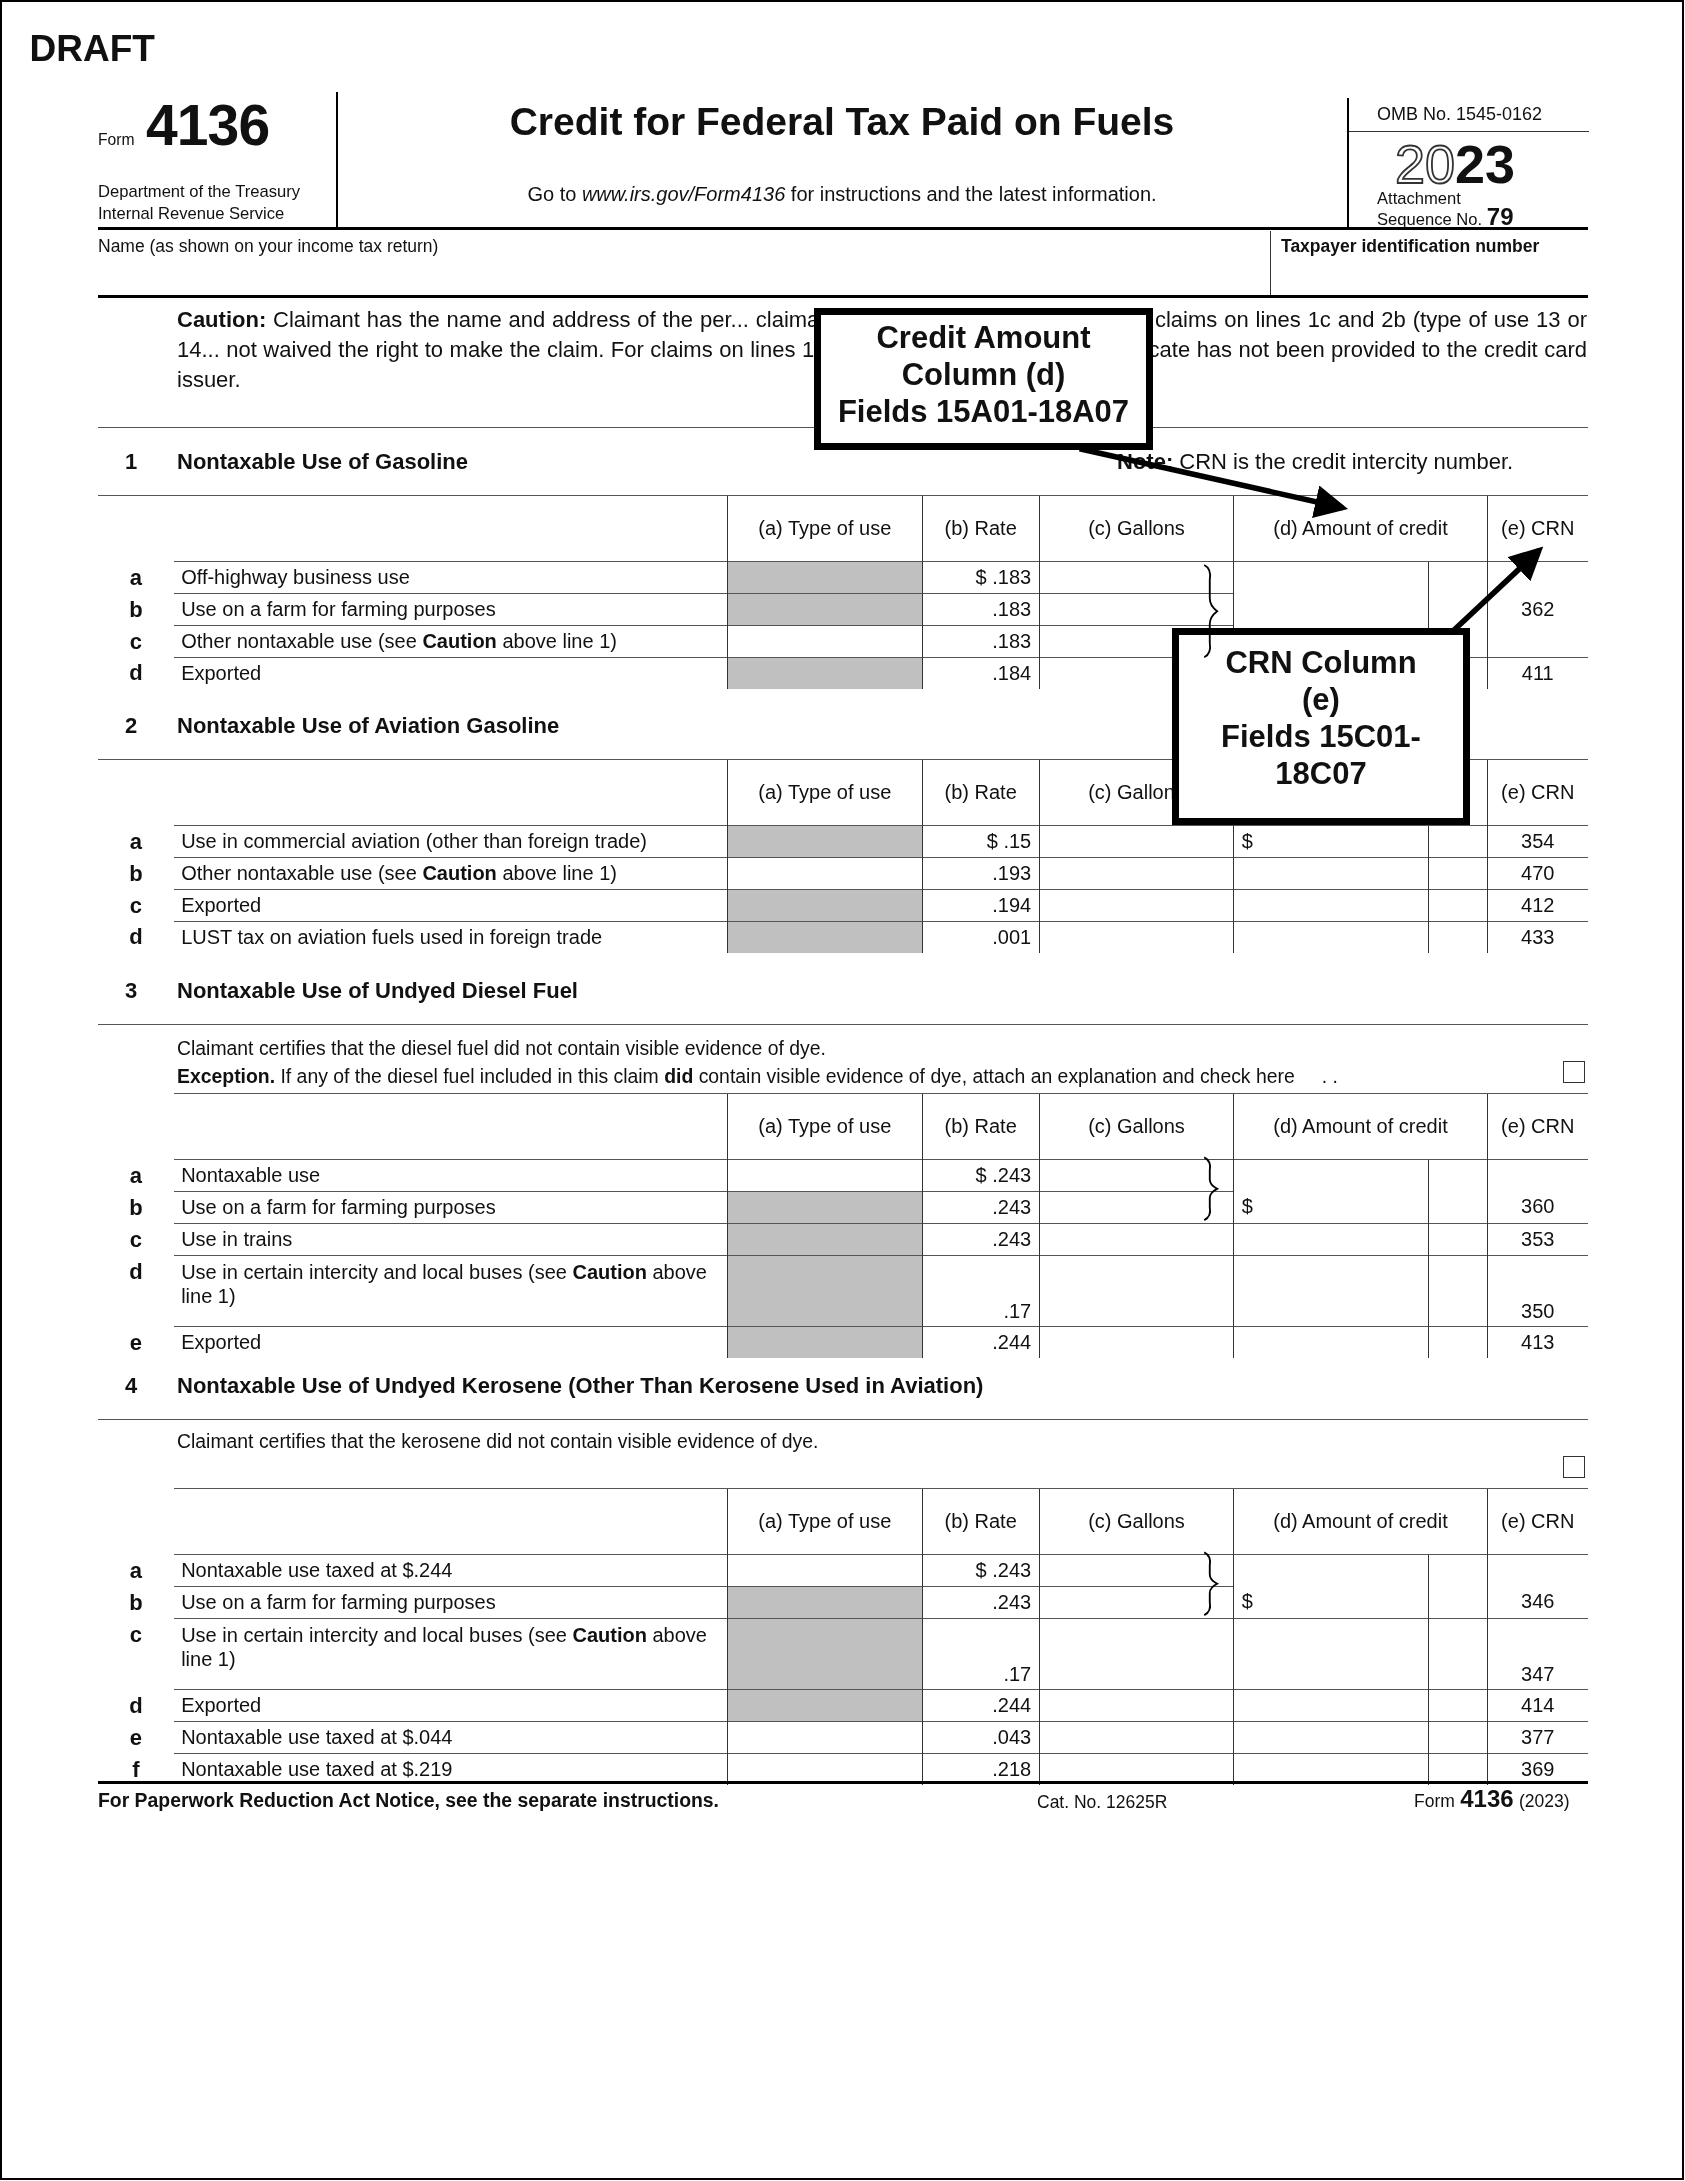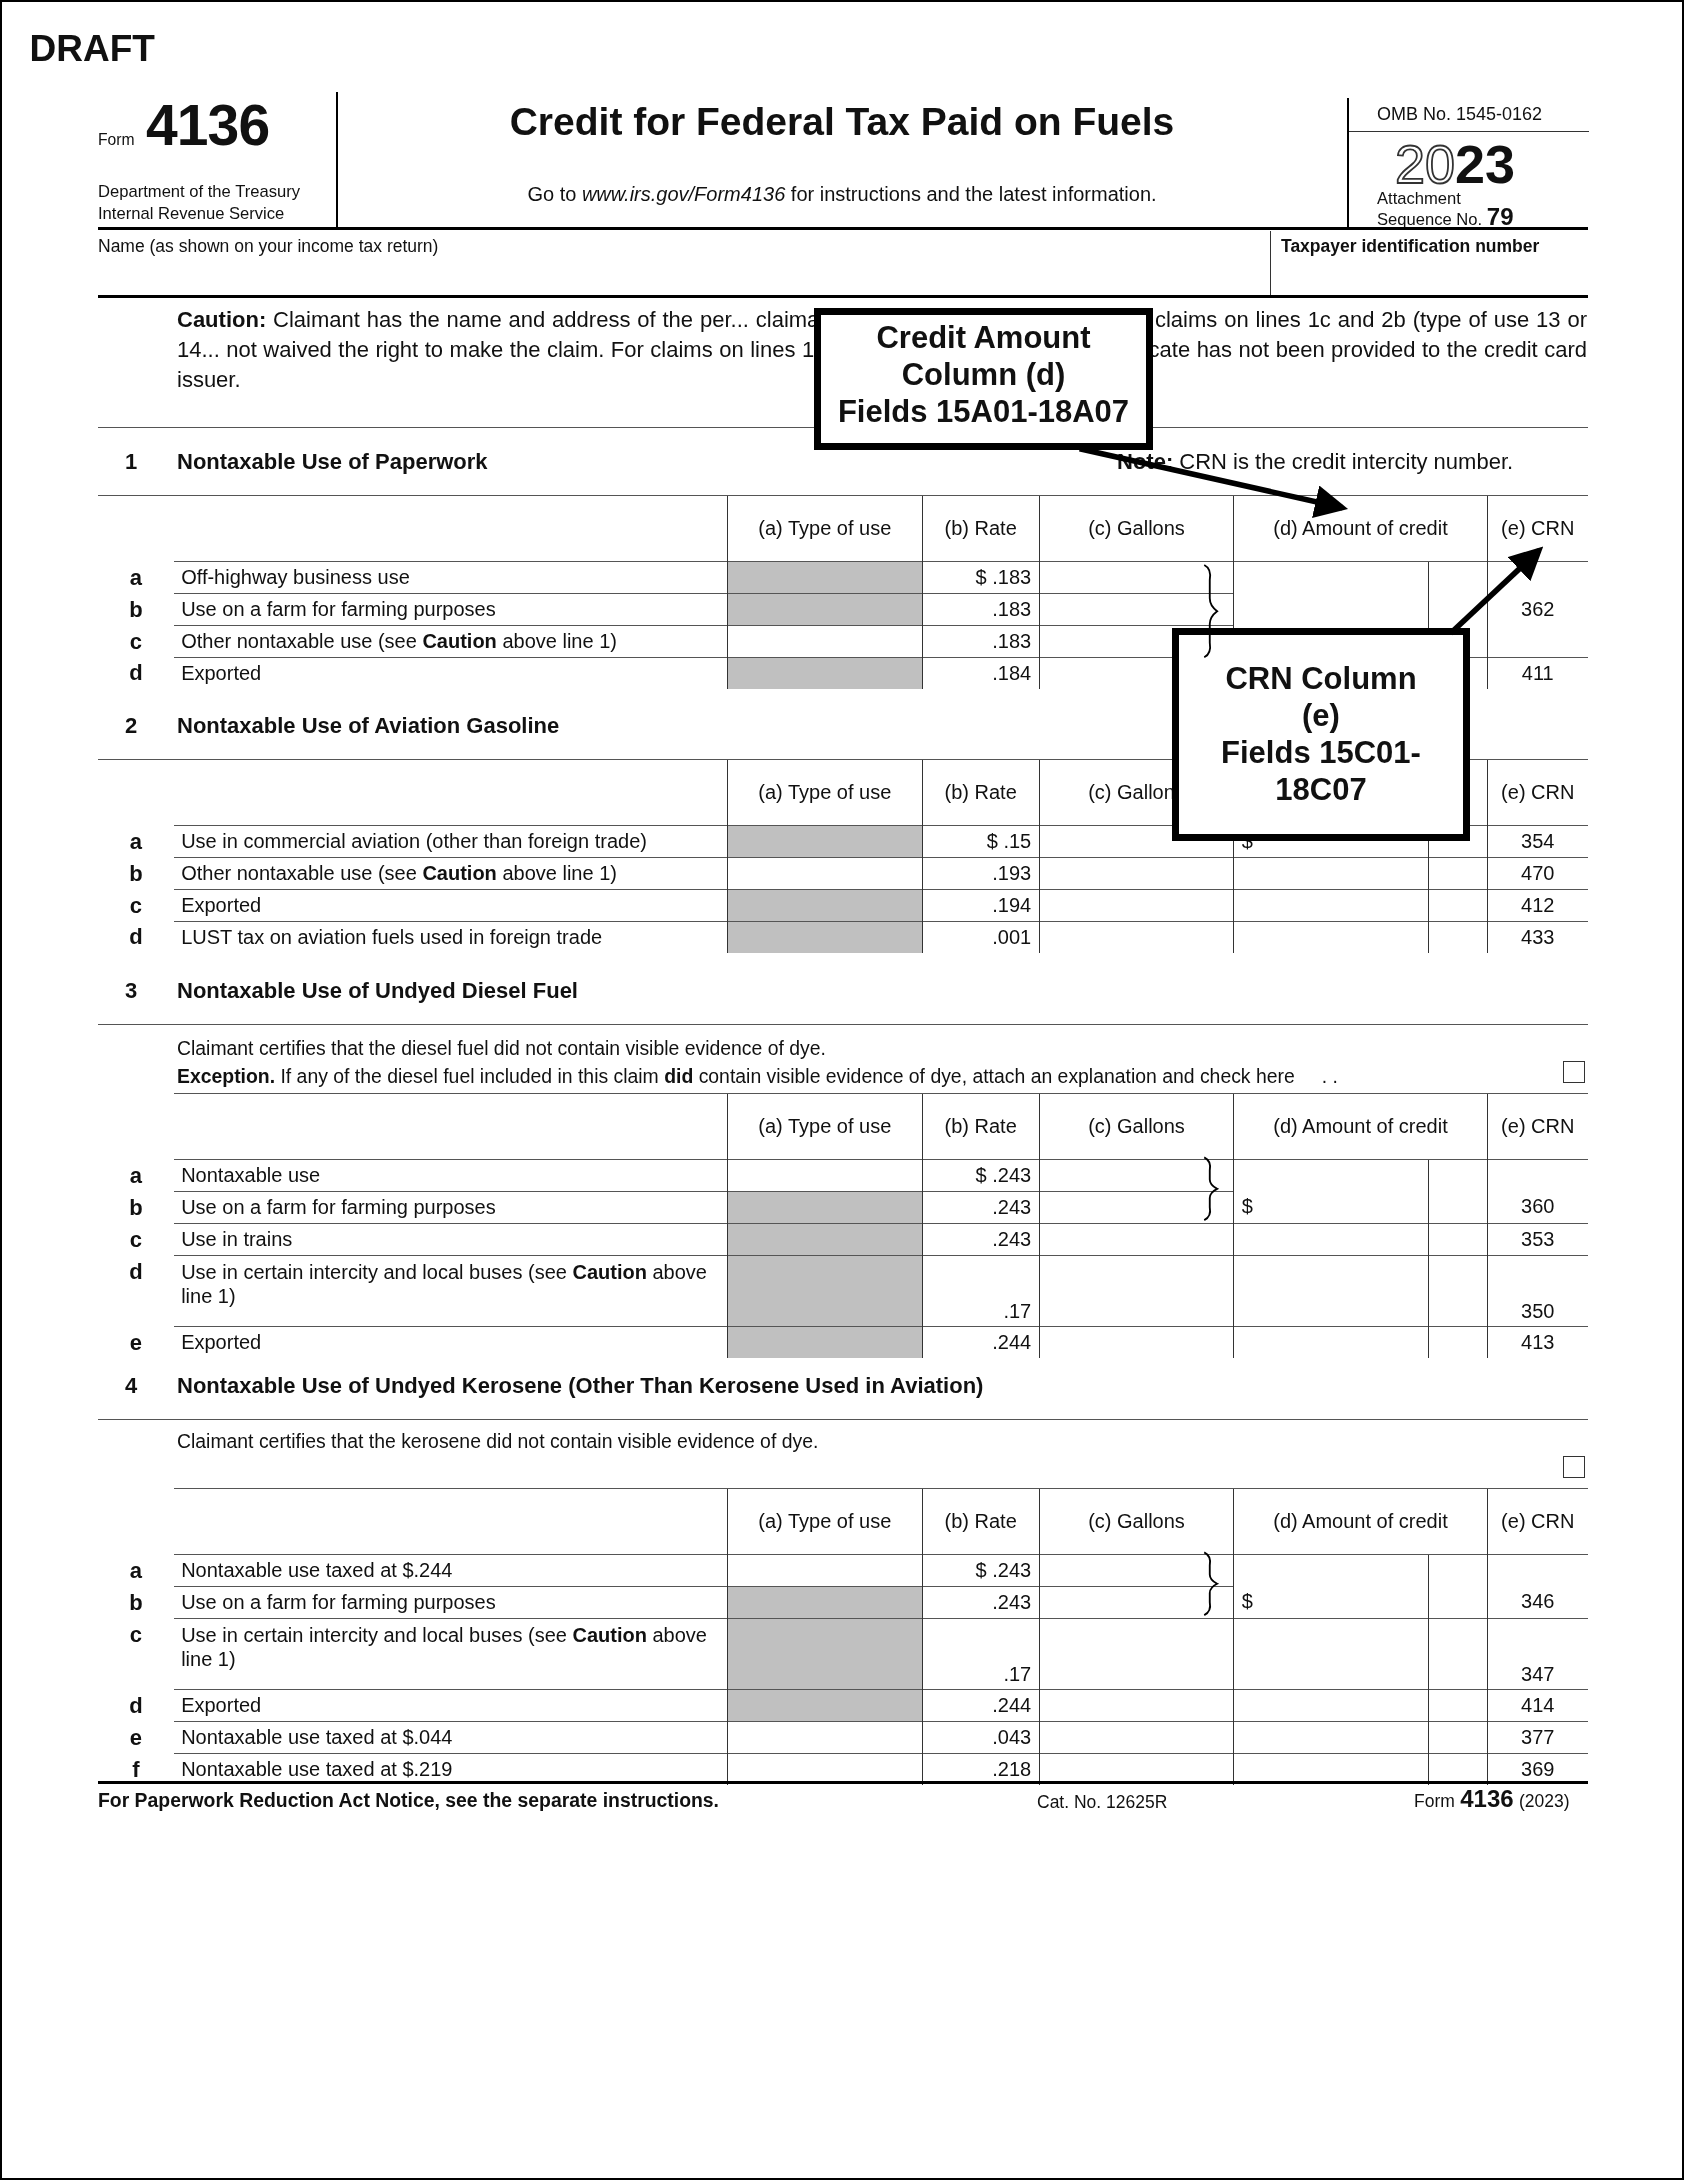--- a/index.html
+++ b/index.html
@@ -83,21 +83,21 @@
 <div class="abs" style="left:98px;top:262px;width:1163px;height:28px;"></div>
 <div class="abs" style="left:1281px;top:262px;width:305px;height:28px;"></div>
 <div class="thick" style="top:295px;"></div>
 
 <div class="abs caution">
   <b>Caution:</b> <span>Claimant has the name and address of the per... claimant and the dates of purchase. For claims on lines 1c and 2b (type of use 13 or 14... not waived the right to make the claim. For claims on lines 1c and 2b (type of use 13 o... certificate has not been provided to the credit card issuer.</span>
 </div>
 <div class="thin" style="left:98px;top:427px;width:1490px;"></div>
 
 <div class="abs" style="left:125px;top:449px;"><span class="sec-num">1</span></div>
-<div class="abs sec-title" style="left:177px;top:449px;">Nontaxable Use of Paperwork</div>
+<div class="abs sec-title" style="left:177px;top:449px;">Nontaxable Use of Gasoline</div>
 <div class="abs note" style="left:1117px;top:449px;"><b>Note:</b><span> CRN is the credit intercity number.</span></div>
 
 <table class="grid" style="top:495px;">
   <tbody>
       <tr class="head">
     <td class="lbl-letter" style="border-top:1.8px solid #555 !important;"></td>
     <td class="desc"></td>
     <td class="colA v">(a) Type of use</td>
     <td class="colB v" style="text-align:center">(b) Rate</td>
     <td class="colC v">(c) Gallons</td>
@@ -350,21 +350,21 @@
 
 <div class="footer" style="left:98px;font-weight:bold;">For Paperwork Reduction Act Notice, see the separate instructions.</div>
 <div class="footer" style="left:1037px;font-size:17.5px;top:1792px;">Cat. No. 12625R</div>
 <div class="footer" style="left:1414px;top:1785px;"><span style="font-size:17.5px">Form</span> <b style="font-size:24px">4136</b> <span style="font-size:17.5px">(2023)</span></div>
 
 <div class="callout" style="left:814px;top:308px;width:325px;height:124px;padding-top:3.7px;">
   <div>Credit Amount</div>
   <div>Column (d)</div>
   <div>Fields 15A01-18A07</div>
 </div>
-<div class="callout" style="left:1172px;top:628px;width:284px;height:174px;padding-top:25px;">
+<div class="callout" style="left:1172px;top:628px;width:284px;height:174px;padding-top:9px;">
   <div>CRN Column</div>
   <div>(e)</div>
   <div>Fields 15C01-</div>
   <div>18C07</div>
 </div>
 
 <svg class="arrows" viewBox="0 0 1826 2364" width="1685" height="2182">
   <defs>
     <marker id="ah" markerWidth="6" markerHeight="6" refX="5" refY="3" orient="auto">
       <path d="M0,0 L6,3 L0,6 Z" fill="#000"></path>

